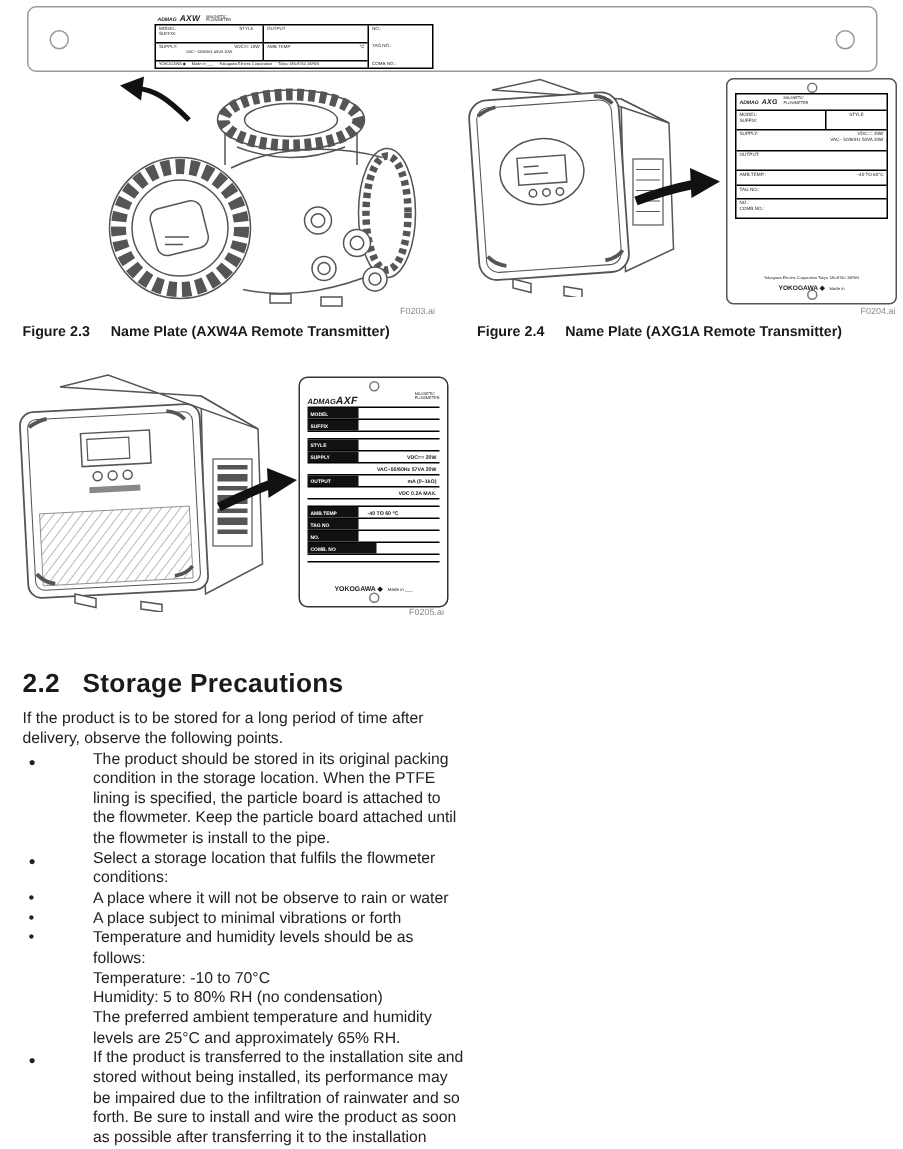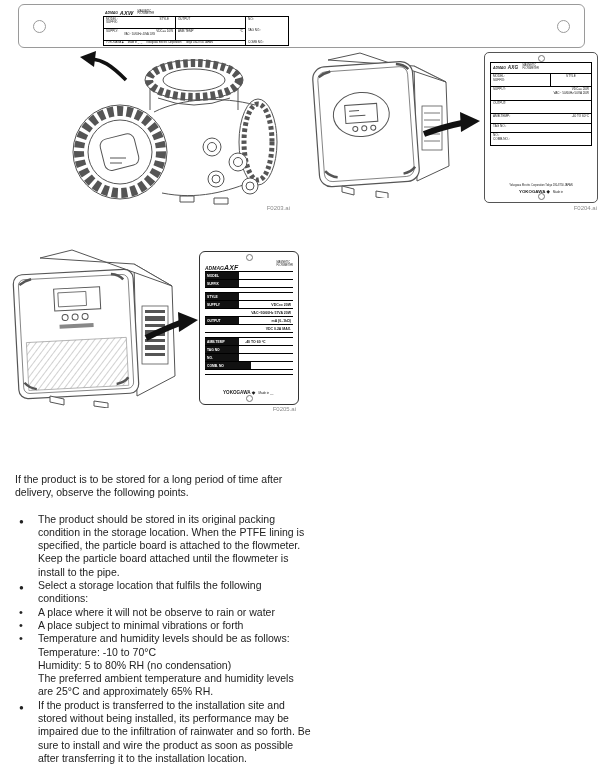--- a/index.html
+++ b/index.html
@@ -74,26 +74,26 @@
   .axf-lbl.wide{width:46px;}
   .axf-val{flex:1;display:flex;align-items:center;justify-content:flex-end;padding:0 2px;font-weight:bold;font-size:3.5px;}
   .axf-val.full{justify-content:flex-end;}
   .axf-maker{position:absolute;bottom:9px;left:0;right:0;text-align:center;font-size:4.6px;font-weight:bold;}
   .axf-maker .madein{font-size:3px;font-weight:normal;margin-left:2px;}
 
   
   .sec-head{position:absolute;left:15px;top:445px;display:flex;font-size:17.5px;font-weight:bold;letter-spacing:.2px;}
   .sec-head .num{width:40px;}
   .body-col{position:absolute;left:15px;top:473px;width:296px;font-size:10.5px;line-height:13.3px;color:#222;}
-  .intro{margin:0 0 13px 0;}
+  .intro{margin:0 0 0 0;}
   .bullet{display:flex;}
   .bullet .mark{width:23px;flex:0 0 23px;padding-left:4px;box-sizing:border-box;}
   .bullet .mark.big{font-size:8px;transform:translateY(1.5px);}
   .bullet .mark.small{font-size:11px;}
-  .bullet .txt{flex:1;white-space:pre-line;}
+  .bullet .txt{flex:1;white-space:pre-line;margin-left:24px;}
 </style>
 </head>
 <body>
 
 <div class="page">
 
   <div class="top-plate">
     <div class="hole hole-l"></div>
     <div class="hole hole-r"></div>
     <div class="axw-label">
@@ -179,20 +179,24 @@
           <circle cx="188" cy="136" r="4"></circle>
       </g>
       <path d="M118 146 h14 v6 h-14 z M152 148 h14 v6 h-14 z" fill="none" stroke="#555"></path>
       <g>
         <path d="M64 30 C 48 14 40 10 30 9" fill="none" stroke="#111" stroke-width="3.5"></path>
         <polygon points="34,1 18,7 32,17" fill="#111"></polygon>
       </g>
     </svg>
   </div>
   <div class="figref" style="left:230px;top:205px;">F0203.ai</div>
+  <div class="caption" style="left:15px;top:216px;">
+    <span>Figure 2.3</span>
+    <span>Name Plate (AXW4A Remote Transmitter)</span>
+  </div>
 
   <div class="fig-draw" style="left:308px;top:50px;">
     <svg width="174" height="148" viewBox="0 0 174 148">
       <g stroke="#555" fill="#fff" stroke-width="1">
         <polygon points="106,16 138,32 141,116 109,131"></polygon>
         <polygon points="20,10 52,3 138,32 106,16"></polygon>
         <rect x="114" y="56" width="20" height="44" stroke-width="0.8"></rect>
         <path d="M116 63 h16 M116 70 h16 M116 77 h16 M116 84 h16 M116 91 h16" stroke-width="0.8" fill="none"></path>
       </g>
       <g transform="rotate(-4 60 74)" stroke="#555" fill="#fff">
@@ -251,20 +255,24 @@
         <span>COMB.NO.:</span>
       </div>
     </div>
     <div class="axg-corp">Yokogawa Electric Corporation Tokyo 180-8750 JAPAN</div>
     <div class="axg-maker">
       <span>YOKOGAWA ◆</span>
       <span class="madein">Made in</span>
     </div>
   </div>
   <div class="figref" style="left:537px;top:205px;">F0204.ai</div>
+  <div class="caption" style="left:318px;top:216px;">
+    <span>Figure 2.4</span>
+    <span>Name Plate (AXG1A Remote Transmitter)</span>
+  </div>
 
   <div class="fig-draw" style="left:10px;top:246px;">
     <svg width="190" height="162" viewBox="0 0 190 162">
       <defs>
         <pattern id="hx" width="5" height="5" patternUnits="userSpaceOnUse" patternTransform="rotate(40)">
           <line x1="0" y1="0" x2="0" y2="5" stroke="#aaa" stroke-width="1.1"></line>
         </pattern>
       </defs>
       <g stroke="#555" fill="#fff" stroke-width="1">
         <polygon points="124,18 162,40 165,130 127,150"></polygon>
@@ -365,31 +373,35 @@
           <span class="axf-val"></span>
         </div>
     </div>
     <div class="axf-maker">
       <span>YOKOGAWA ◆</span>
       <span class="madein">Made in ___</span>
     </div>
   </div>
   <div class="figref" style="left:236px;top:406px;">F0205.ai</div>
 
+  <div class="sec-head">
+    <span class="num">2.2</span>
+    <span>Storage Precautions</span>
+  </div>
 
   <div class="body-col">
     <p class="intro">If the product is to be stored for a long period of time after delivery, observe the following points.</p>
 
     <div class="bullet">
       <span class="mark big">●</span>
       <span class="txt">The product should be stored in its original packing condition in the storage location. When the PTFE lining is specified, the particle board is attached to the flowmeter. Keep the particle board attached until the flowmeter is install to the pipe.</span>
     </div>
     <div class="bullet">
       <span class="mark big">●</span>
-      <span class="txt">Select a storage location that fulfils the following conditions:</span>
+      <span class="txt">Select a storage location that fulfils the flowmeter conditions:</span>
     </div>
     <div class="bullet">
       <span class="mark small">•</span>
       <span class="txt">A place where it will not be observe to rain or water</span>
     </div>
     <div class="bullet">
       <span class="mark small">•</span>
       <span class="txt">A place subject to minimal vibrations or forth</span>
     </div>
     <div class="bullet">

